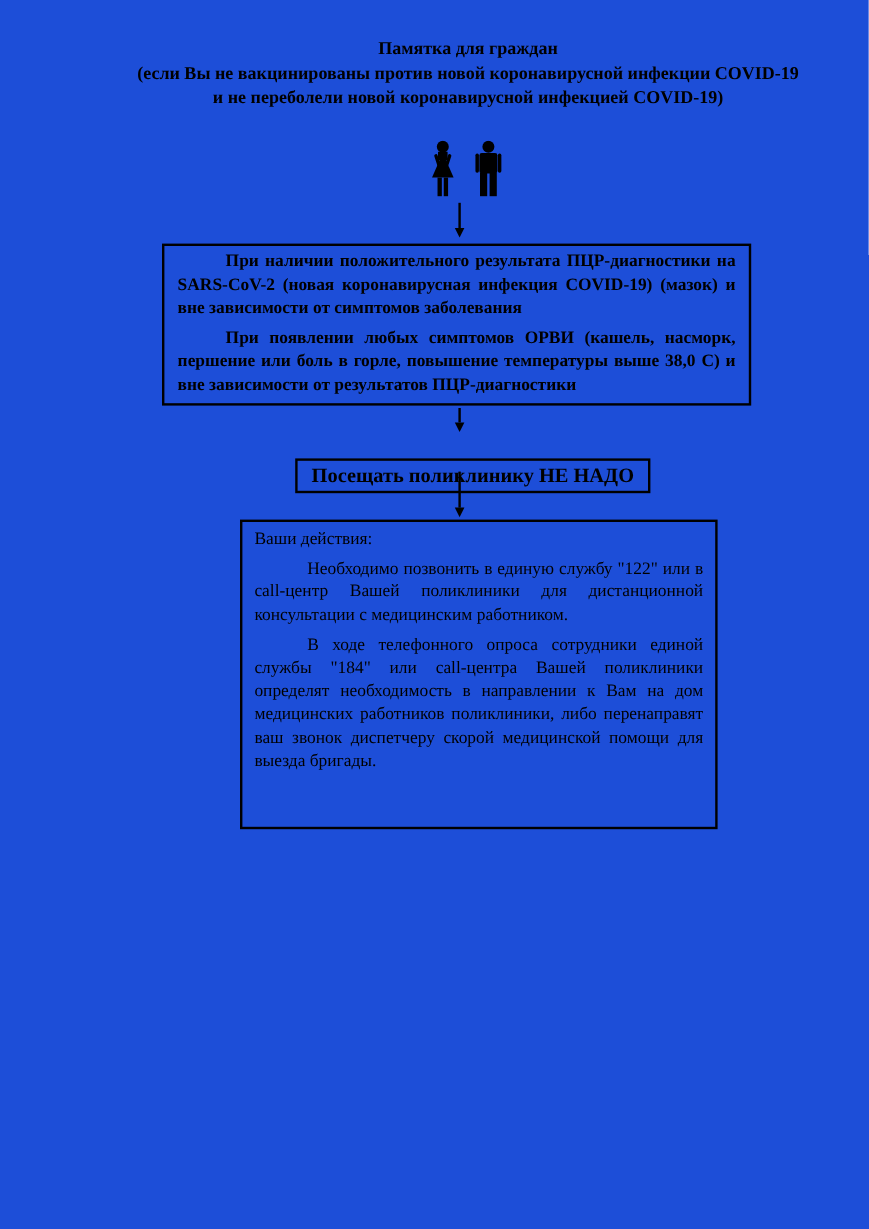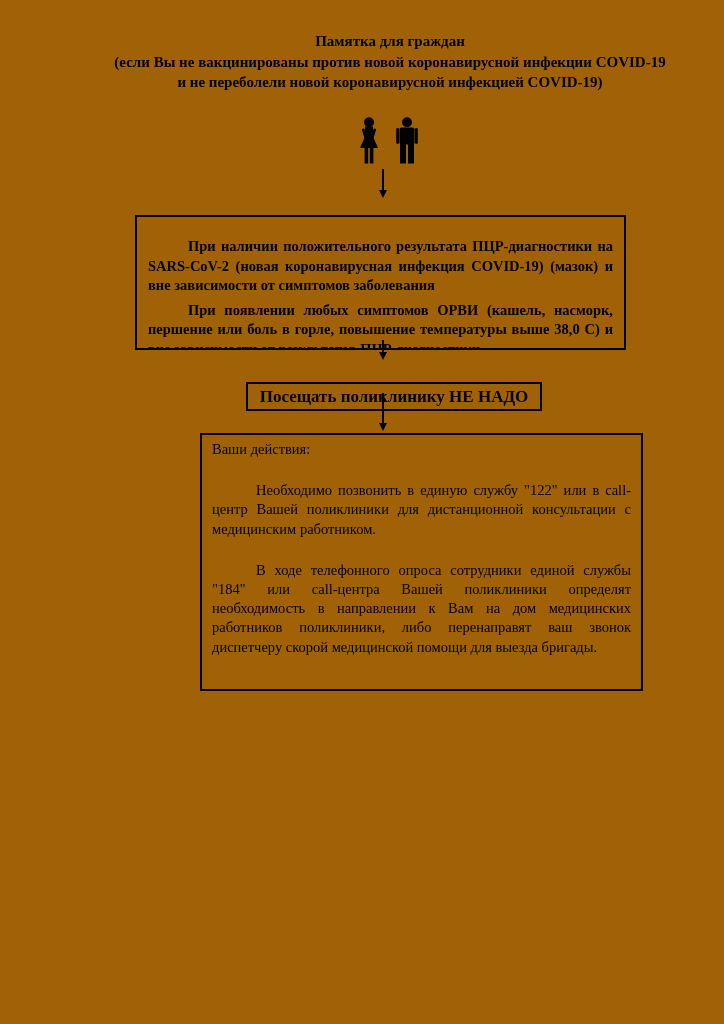--- a/index.html
+++ b/index.html
@@ -6,21 +6,21 @@
   html, body { background: #ffffff; }
   body {
     width: 724px; height: 1024px;
     position: relative;
     font-family: "Liberation Serif", "DejaVu Serif", serif;
     color: #000000;
     overflow: hidden;
   }
   .page {
     position: absolute; inset: 0;
-    background: #a16207;
+    background: #1d4ed8;
   }
   
   .doc-title {
     position: absolute;
     top: 31px; left: 40px; width: 700px;
     text-align: center;
     font-weight: bold;
     font-size: 15px;
     line-height: 20.5px;
   }
@@ -48,55 +48,54 @@
   .arrow-1 .shaft { height: 21px; }
   .arrow-2 { left: 377px; top: 340px; }
   .arrow-2 .shaft { height: 12px; }
   .arrow-3 { left: 377px; top: 393px; }
   .arrow-3 .shaft { height: 30px; }
   
   .box-conditions {
     position: absolute;
     left: 135px; top: 203px; width: 491px; height: 135px;
     border: 2px solid #000;
-    padding: 20px 11px;
+    padding: 4px 11px;
     font-weight: bold;
     font-size: 14.5px;
     line-height: 19.5px;
     text-align: justify;
     overflow: hidden;
-    margin-top: 12px;
   }
   .box-conditions p { text-indent: 40px; }
   .box-conditions p + p { margin-top: 5px; }
   
   .box-verdict {
     position: absolute;
     left: 246px; top: 360px; width: 296px; height: 29px;
     border: 2px solid #000;
     display: flex; align-items: center; justify-content: center;
     font-weight: bold;
     font-size: 17px;
     white-space: nowrap;
     overflow: hidden;
     margin-top: 22px;
   }
   
   .box-actions {
     position: absolute;
-    left: 200px; top: 433px; width: 443px; height: 258px;
+    left: 200px; top: 433px; width: 398px; height: 258px;
     border: 2px solid #000;
     padding: 5px 10px;
     font-size: 14.5px;
     line-height: 19.2px;
     text-align: justify;
     overflow: hidden;
   }
   .box-actions .heading { text-indent: 0; text-align: left; }
-  .box-actions p { text-indent: 44px; margin-top: 22px; }
+  .box-actions p { text-indent: 44px; margin-top: 6px; }
   .box-actions .phone { font-weight: bold; }
 </style>
 </head>
 <body>
 
 <div class="page">
 
   <div class="doc-title">
     <div>Памятка для граждан</div>
     <div>(если Вы не вакцинированы против новой коронавирусной инфекции COVID-19</div>

